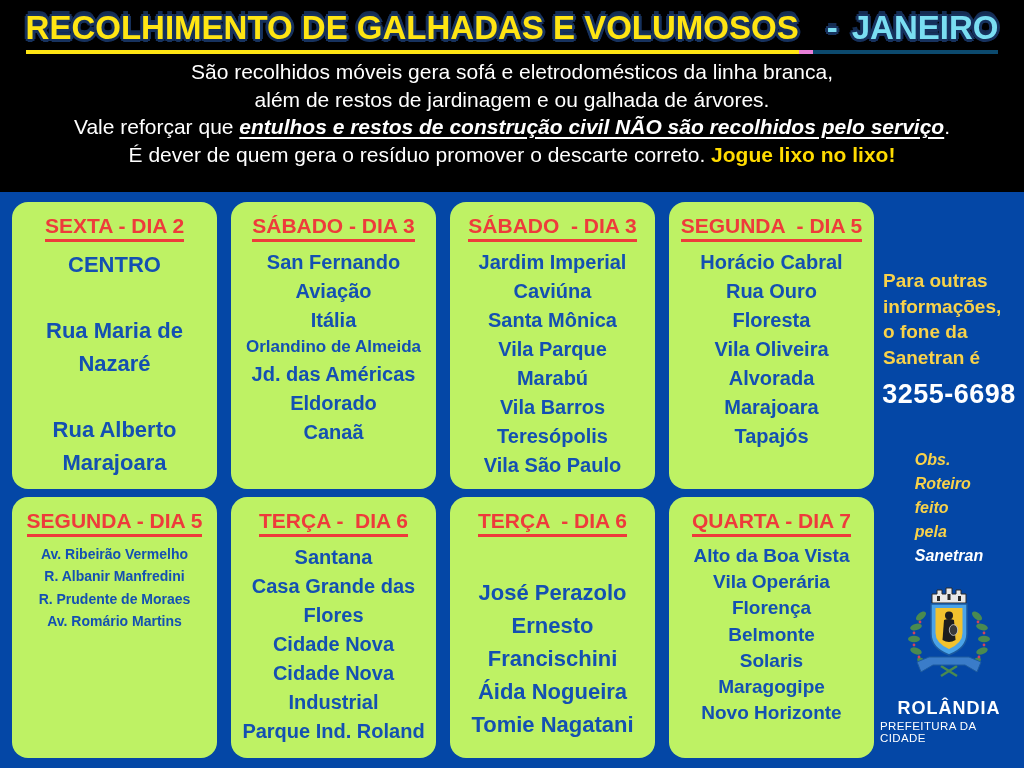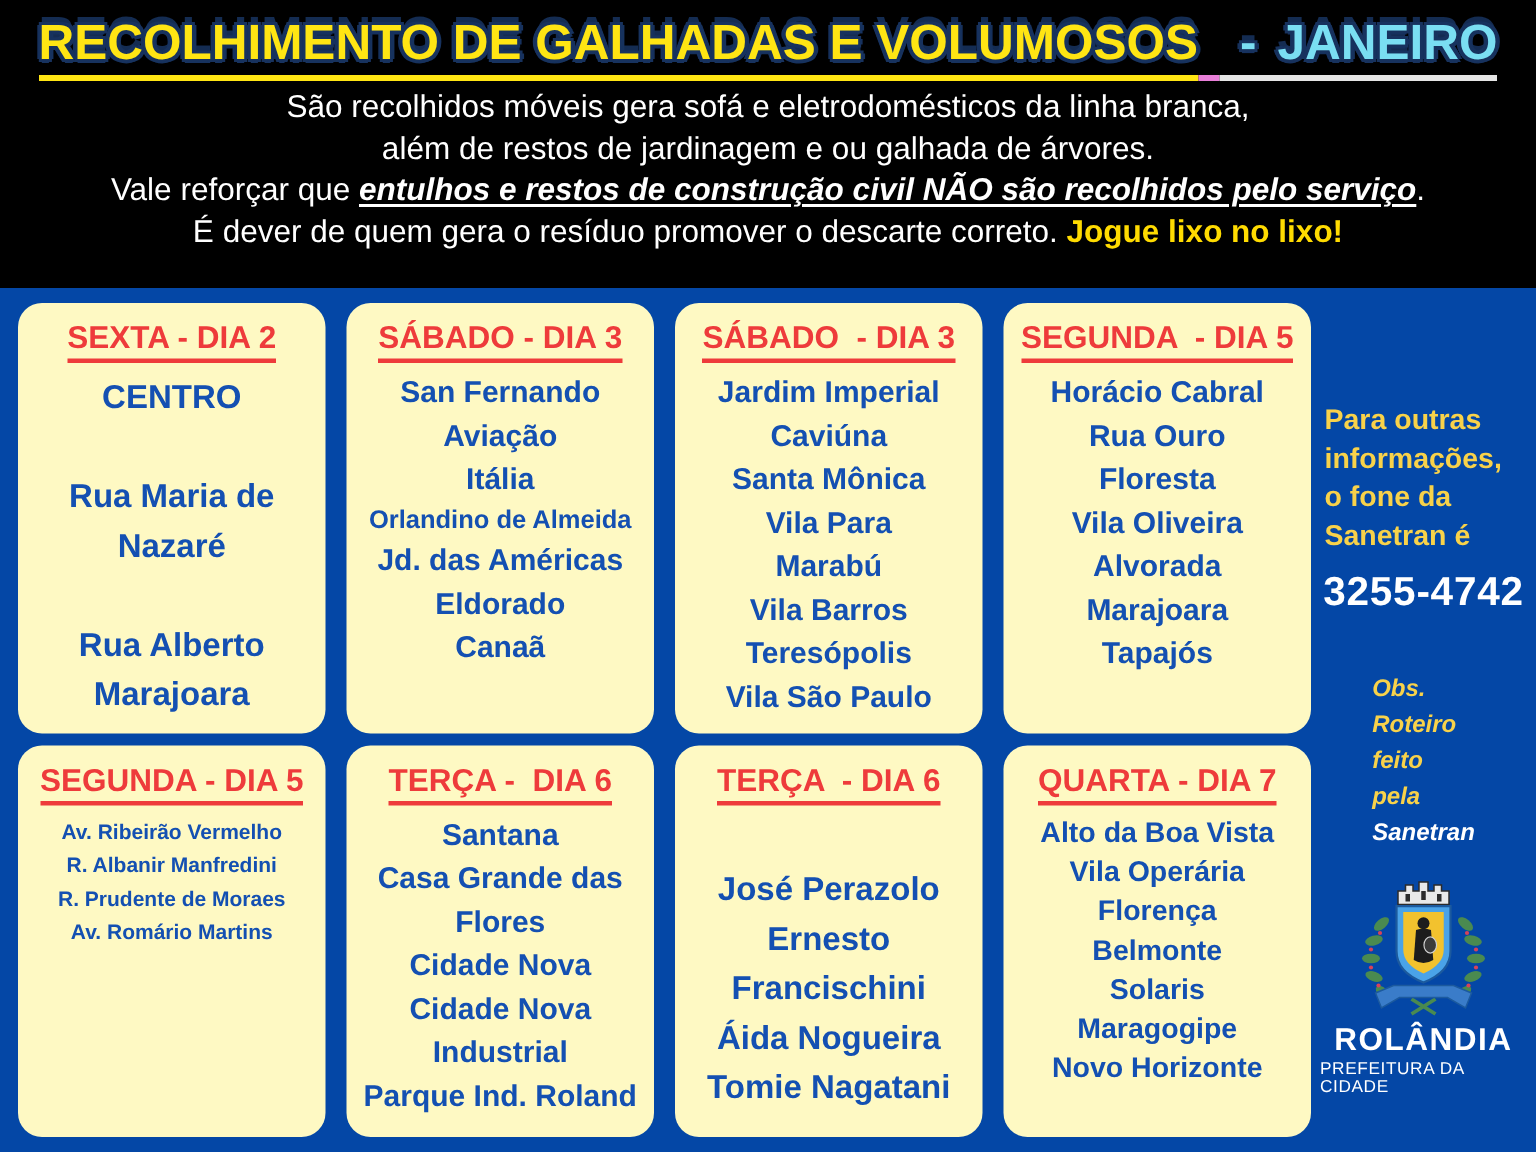--- a/index.html
+++ b/index.html
@@ -30,21 +30,21 @@
   .t-part { display:inline-block; padding-bottom:2px; }
   .t-yellow {
     color:#ffe513;
     border-bottom:4px solid #ffe513;
     text-shadow:-2px -2px 0 #17325e, 2px -2px 0 #17325e, -2px 2px 0 #17325e,
                  2px 2px 0 #17325e, -3px 0 0 #17325e, 3px 0 0 #17325e,
                  0 3px 0 #17325e, 0 -5px 0 #142c52;
   }
   .t-cyan {
     color:#7adef2;
-    border-bottom:4px solid #e5e5e5;
+    border-bottom:4px solid #0c4a6e;
     text-shadow:-2px -2px 0 #17325e, 2px -2px 0 #17325e, -2px 2px 0 #17325e,
                  2px 2px 0 #17325e, -3px 0 0 #17325e, 3px 0 0 #17325e,
                  0 3px 0 #17325e, 0 -5px 0 #142c52;
   }
   .t-accent {
     display:inline-block; width:14px; height:4px;
     border-bottom:4px solid #e87fd8; padding-bottom:2px;
     vertical-align:bottom; margin-bottom:0;
   }
   .t-sep { margin:0 14px; }
@@ -64,21 +64,21 @@
     display:flex;
     padding:10px 0 8px 12px;
   }
   .cards-grid {
     display:grid;
     grid-template-columns:repeat(4, 205px);
     grid-template-rows:287px 261px;
     gap:8px 14px;
   }
   .card {
-    background:#fef9c3;
+    background:#bef264;
     border-radius:16px;
     padding:12px 8px 8px 8px;
     text-align:center;
     overflow:hidden;
   }
   .card-title { margin-bottom:6px; }
   .card-title-text {
     display:inline-block;
     color:#ee3b3b;
     font-size:21px;
@@ -126,22 +126,22 @@
   .sb-obs {
     margin-top:38px;
     font-style:italic;
     font-weight:bold;
     font-size:16px;
     line-height:1.5;
   }
   .sb-obs-last { color:#ffffff; }
   .crest { margin-top:14px; width:96px; height:100px; }
   .city-name {
-    color:#ffffff; font-size:21px; font-weight:bold;
-    letter-spacing:1px; margin-top:0px;
+    color:#ffffff; font-size:18px; font-weight:bold;
+    letter-spacing:1px; margin-top:16px;
   }
   .city-sub { color:#ffffff; font-size:11.5px; letter-spacing:0.4px; margin-top:1px; }
 </style>
 </head>
 <body>
 
 <div class="poster">
 
   <div class="header">
     <div class="title-line">
@@ -187,21 +187,21 @@
       </div>
 
       <div class="card">
         <div class="card-title">
           <span class="card-title-text">SÁBADO  - DIA 3</span>
         </div>
         <div class="card-items">
             <div class="card-item">Jardim Imperial</div>
             <div class="card-item">Caviúna</div>
             <div class="card-item">Santa Mônica</div>
-            <div class="card-item">Vila Para</div>
+            <div class="card-item">Vila Parque</div>
             <div class="card-item">Marabú</div>
             <div class="card-item">Vila Barros</div>
             <div class="card-item">Teresópolis</div>
             <div class="card-item">Vila São Paulo</div>
           </div>
       </div>
 
       <div class="card">
         <div class="card-title">
           <span class="card-title-text">SEGUNDA  - DIA 5</span>
@@ -266,21 +266,21 @@
             <div class="card-item">Belmonte</div>
             <div class="card-item">Solaris</div>
             <div class="card-item">Maragogipe</div>
             <div class="card-item">Novo Horizonte</div>
           </div>
       </div>
     </div>
 
     <div class="sidebar">
       <div class="sb-info">Para outras informações, o fone da Sanetran é</div>
-      <div class="sb-phone">3255-4742</div>
+      <div class="sb-phone">3255-6698</div>
       <div class="sb-obs">
         <div>
             <div class="sb-obs-line">Obs.</div>
             <div class="sb-obs-line">Roteiro</div>
             <div class="sb-obs-line">feito</div>
             <div class="sb-obs-line">pela</div>
           </div>
         <div class="sb-obs-last">Sanetran</div>
       </div>
 

